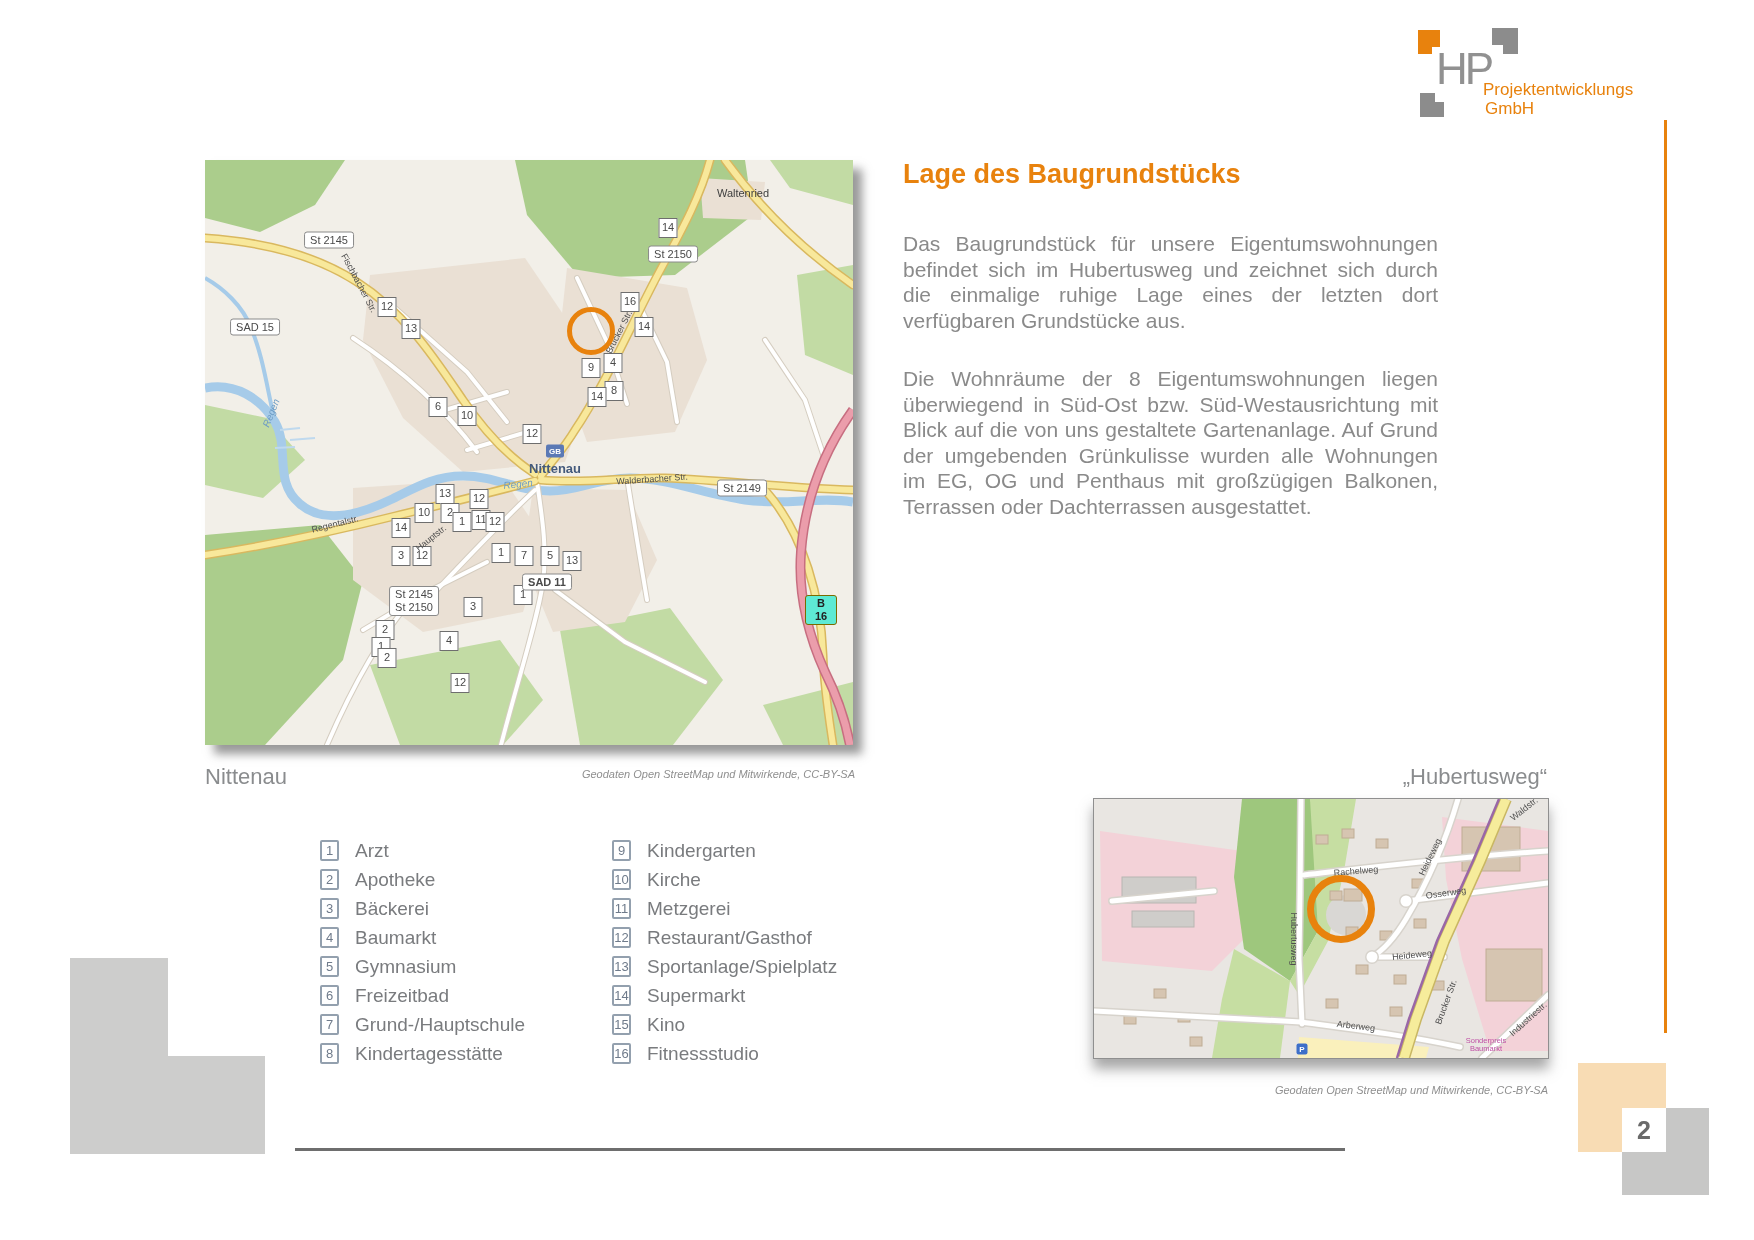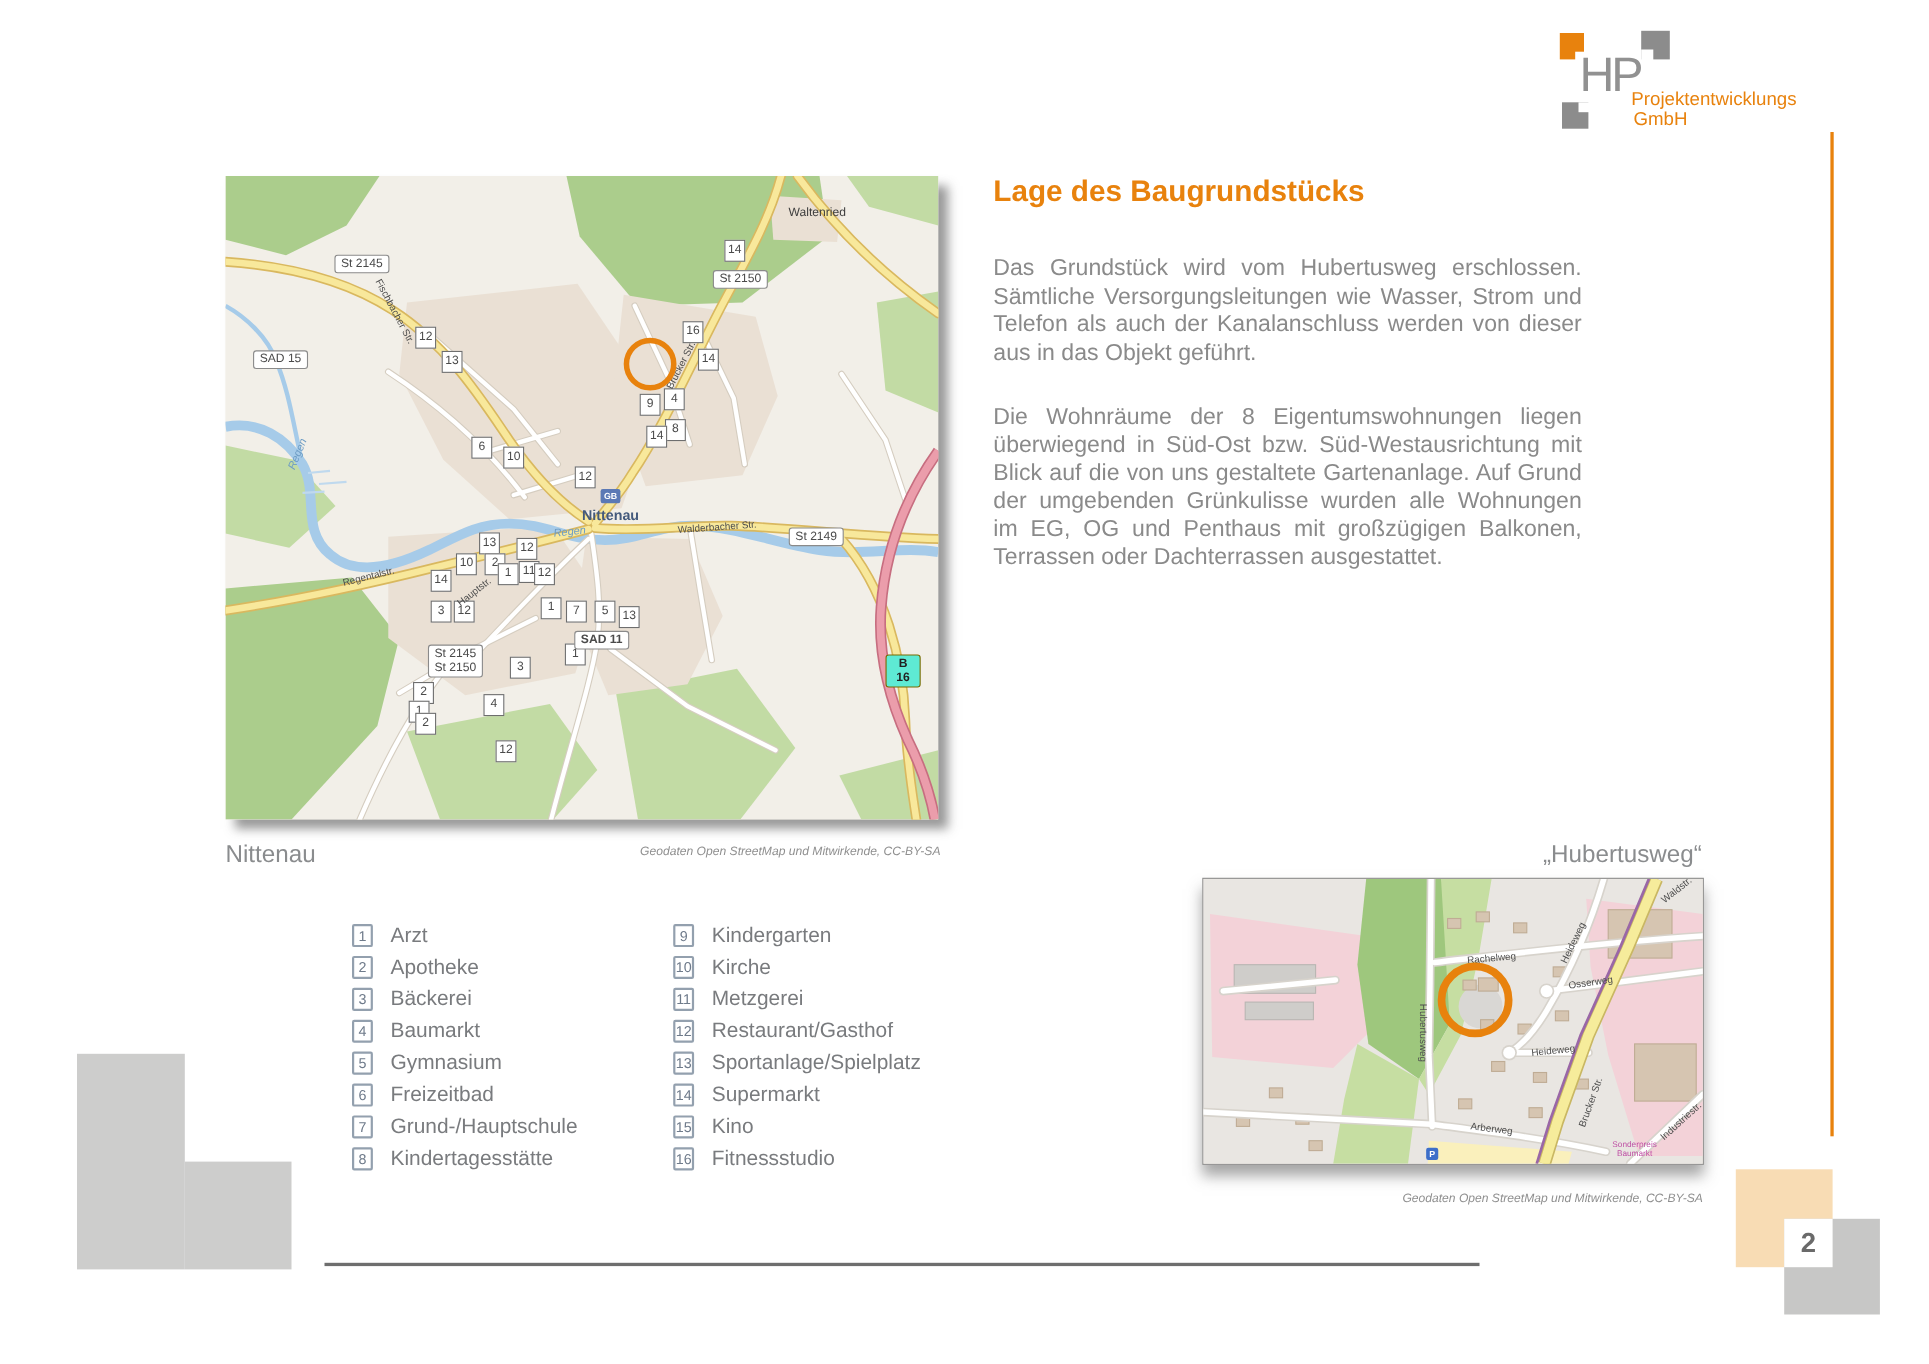--- a/index.html
+++ b/index.html
@@ -221,21 +221,21 @@
     </div>
   </div>
 
   <div class="cap cap-nittenau">Nittenau</div>
   <div class="credit credit-big">Geodaten Open StreetMap und Mitwirkende, CC-BY-SA</div>
   <div class="cap cap-hubertusweg">„Hubertusweg“</div>
   <div class="credit credit-small">Geodaten Open StreetMap und Mitwirkende, CC-BY-SA</div>
 
   <div class="content">
     <h1>Lage des Baugrundstücks</h1>
-    <p>Das Grundstück wird vom Hubertusweg erschlossen. Sämtliche Versorgungsleitungen wie Wasser, Strom und Telefon als auch der Kanalanschluss werden von dieser aus in das Objekt geführt.</p>
+    <p>Das Baugrundstück für unsere Eigentumswohnungen befindet sich im Hubertusweg und zeichnet sich durch die einmalige ruhige Lage eines der letzten dort verfügbaren Grundstücke aus.</p>
     <p>Die Wohnräume der 8 Eigentumswohnungen liegen überwiegend in Süd-Ost bzw. Süd-Westausrichtung mit Blick auf die von uns gestaltete Gartenanlage. Auf Grund der umgebenden Grünkulisse wurden alle Wohnungen im EG, OG und Penthaus mit großzügigen Balkonen, Terrassen oder Dachterrassen ausgestattet.</p>
   </div>
 
   <div class="lg-col lg-col1" id="legend-col1">
       <div class="lg-row">
         <span class="lg-box">1</span>
         <span class="lg-label">Arzt</span>
       </div>
       <div class="lg-row">
         <span class="lg-box">2</span>

